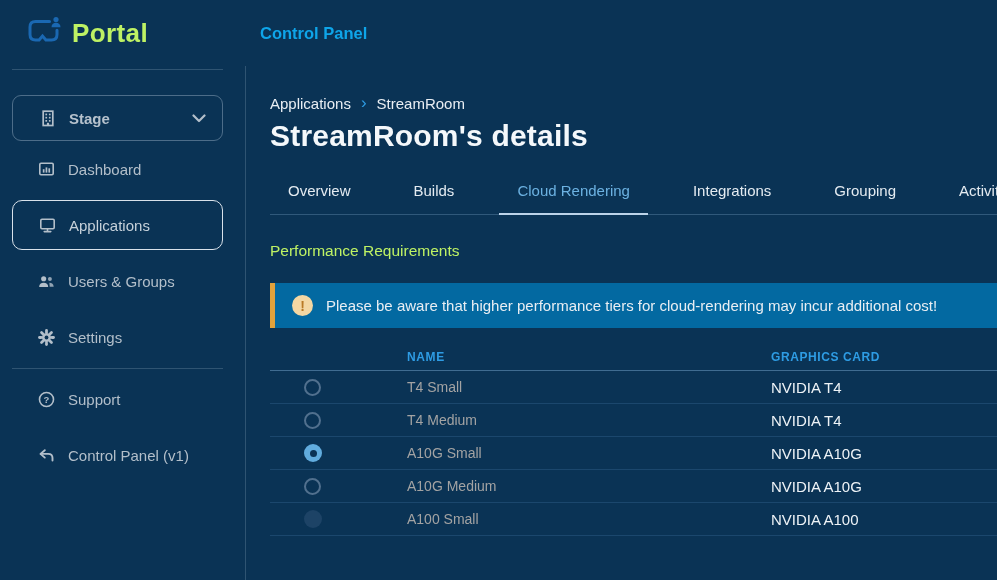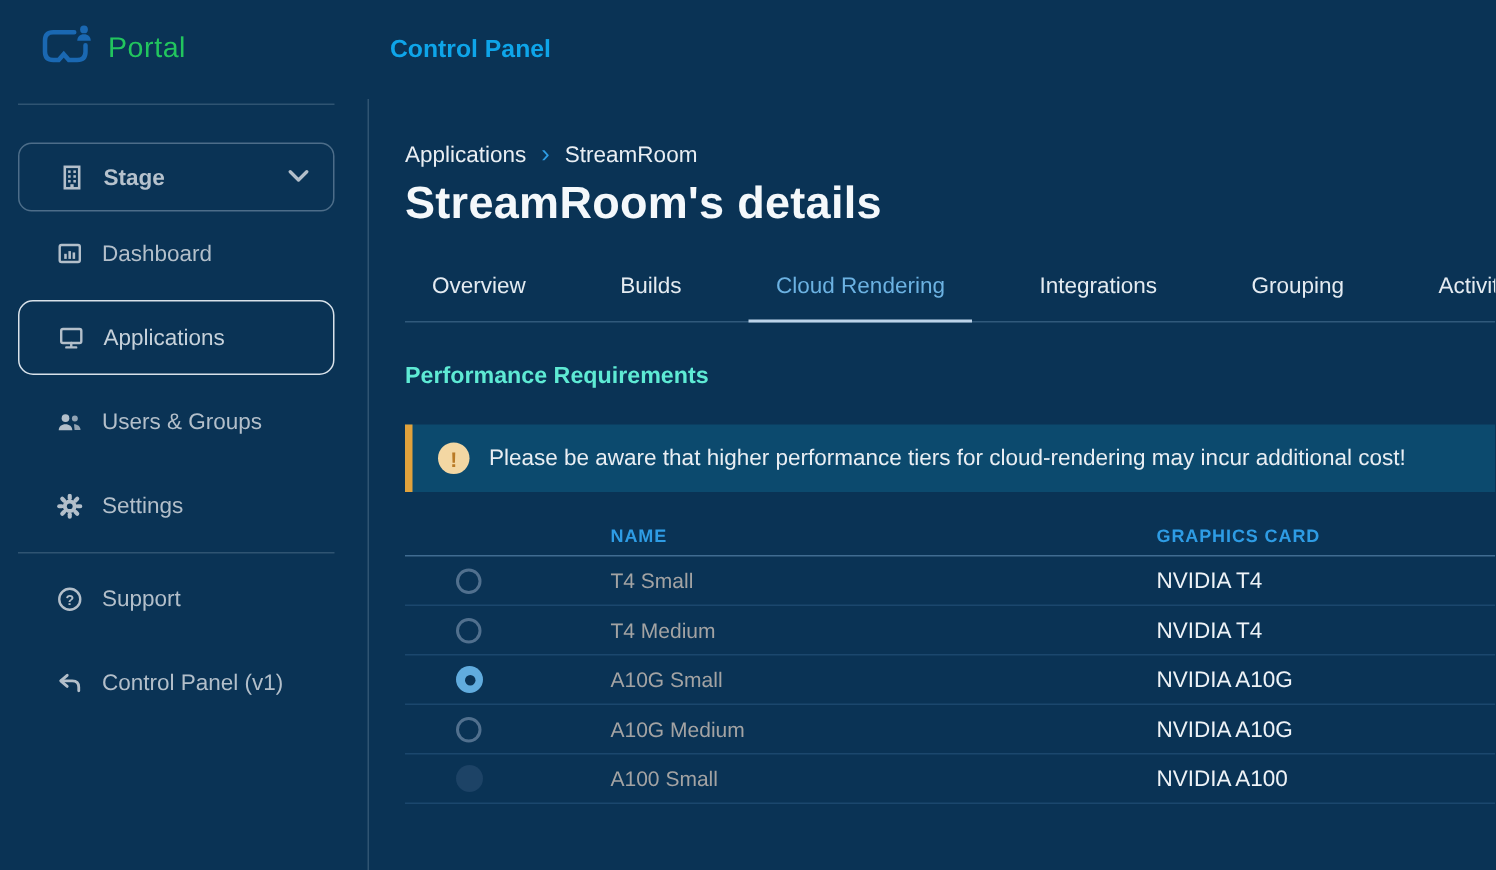--- a/index.html
+++ b/index.html
@@ -5,21 +5,21 @@
   * { margin:0; padding:0; box-sizing:border-box; }
   html,body { width:997px; height:580px; overflow:hidden; }
   body {
     background:#0a3355;
     font-family:"Liberation Sans", sans-serif;
     color:#eef3f8;
   }
   
   .topbar { height:66px; display:flex; align-items:center; }
   .logo-area { width:246px; padding-left:25px; display:flex; align-items:center; gap:9px; cursor:pointer; }
-  .brand { color:#22c55e; font-size:19px; font-weight:normal; letter-spacing:.4px; }
+  .brand { color:#bef264; font-size:26px; font-weight:bold; letter-spacing:.4px; }
   .topbar-title { margin-left:14px; color:#0ea5e9; font-size:16.5px; font-weight:bold; }
   
   .layout { display:flex; height:514px; }
   .sidebar { width:246px; flex:none; border-right:1px solid rgba(160,185,205,.25); }
   .sidebar-divider { height:1px; background:rgba(160,185,205,.25); margin:3px 22px 0 12px; }
   .nav-divider { height:1px; background:rgba(160,185,205,.25); margin:3px 22px 2px 12px; }
   .stage-box {
     margin:25px 22px 0 12px; height:46px; border:1px solid rgba(178,198,216,.4);
     border-radius:9px; display:flex; align-items:center; padding:0 16px 0 26px;
     color:#b6c2cd; cursor:pointer;
@@ -41,24 +41,24 @@
   .breadcrumb { margin-top:29px; font-size:15px; display:flex; align-items:center; gap:10px; }
   .bc-link { color:#e9eef3; cursor:pointer; }
   .bc-sep { color:#2e9ce4; font-size:17px; line-height:1; transform:translateY(-1px); }
   .bc-current { color:#e9eef3; }
   .page-title { margin-top:7px; font-size:30px; font-weight:800; color:#f4f8fb; letter-spacing:.2px; }
   
   .tabs { margin-top:29px; display:flex; gap:27px; border-bottom:1px solid rgba(120,160,195,.35); white-space:nowrap; }
   .tab { flex:none; padding:0 18px 14px; font-size:15px; color:#e4ebf1; cursor:pointer; }
   .tab.active { color:#6cb2e2; border-bottom:2px solid #bcd3e9; margin-bottom:-1px; }
   
-  .section-heading { margin-top:27px; font-size:15.5px; font-weight:bold; color:#5eead4; }
+  .section-heading { margin-top:27px; font-size:15.5px; font-weight:normal; color:#bef264; }
   .section-desc { margin-top:15px; font-size:15px; color:#dfe8f0; white-space:nowrap; }
   .warning {
-    margin-top:23px; height:45px; background:#0c4a6e; border-left:5px solid #e1a23c;
+    margin-top:23px; height:45px; background:#0369a1; border-left:5px solid #e1a23c;
     display:flex; align-items:center; gap:13px; padding-left:17px; white-space:nowrap;
   }
   .warn-icon {
     flex:none; width:21px; height:21px; border-radius:50%; background:#f3d7a3;
     display:flex; align-items:center; justify-content:center;
   }
   .warn-icon::after { content:"!"; color:#b97a26; font-weight:bold; font-size:14px; }
   .warn-text { font-size:15px; color:#e9eef3; }
   
   .table { margin-top:16px; }

